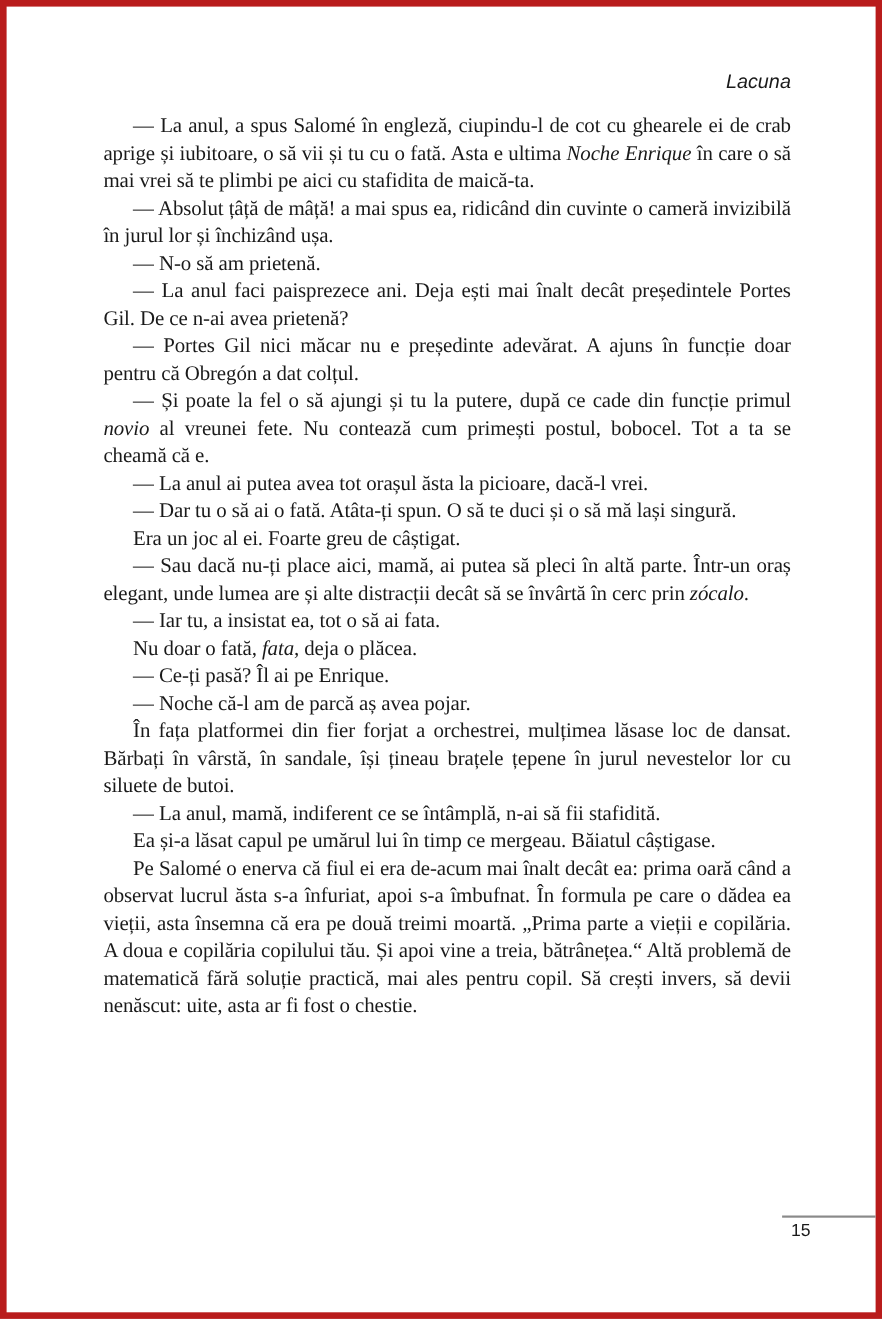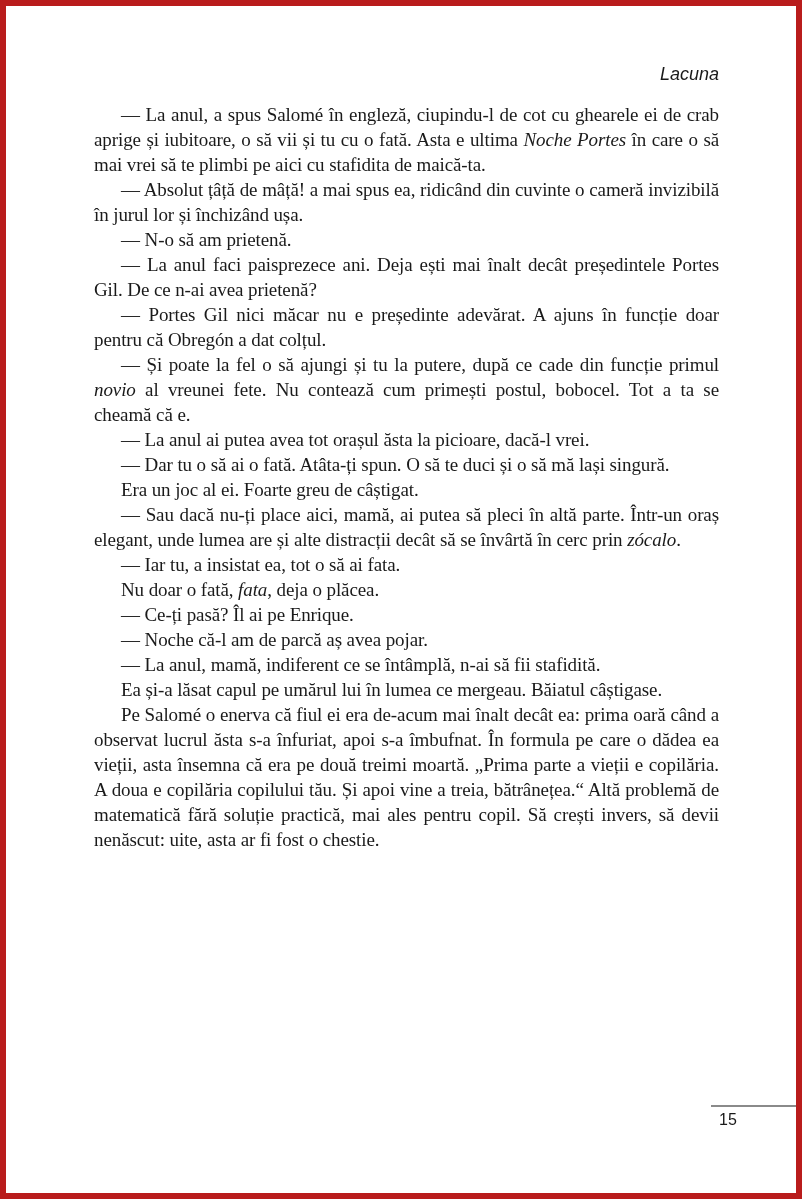--- a/index.html
+++ b/index.html
@@ -63,36 +63,37 @@
   }
 </style>
 </head>
 <body>
 
 <div class="page" style="background: rgb(255, 255, 255); color: rgb(26, 26, 26);">
 
   <div class="running-title">Lacuna</div>
 
   <div class="text-block">
-      <p class="para"><span>— La anul, a spus Salomé în engleză, ciupindu-l de cot cu ghearele ei de crab aprige și iubitoare, o să vii și tu cu o fată. Asta e ultima </span><em>Noche Portes</em><span> în care o să mai vrei să te plimbi pe aici cu stafidita de maică-ta.</span></p>
+      <p class="para"><span>— La anul, a spus Salomé în engleză, ciupindu-l de cot cu ghearele ei de crab aprige și iubitoare, o să vii și tu cu o fată. Asta e ultima </span><em>Noche Enrique</em><span> în care o să mai vrei să te plimbi pe aici cu stafidita de maică-ta.</span></p>
       <p class="para"><span>— Absolut țâță de mâță! a mai spus ea, ridicând din cuvinte o cameră invizibilă în jurul lor și închizând ușa.</span></p>
       <p class="para"><span>— N-o să am prietenă.</span></p>
       <p class="para"><span>— La anul faci paisprezece ani. Deja ești mai înalt decât președintele Portes Gil. De ce n-ai avea prietenă?</span></p>
       <p class="para"><span>— Portes Gil nici măcar nu e președinte adevărat. A ajuns în funcție doar pentru că Obregón a dat colțul.</span></p>
       <p class="para"><span>— Și poate la fel o să ajungi și tu la putere, după ce cade din funcție primul </span><em>novio</em><span> al vreunei fete. Nu contează cum primești postul, bobocel. Tot a ta se cheamă că e.</span></p>
       <p class="para"><span>— La anul ai putea avea tot orașul ăsta la picioare, dacă-l vrei.</span></p>
       <p class="para"><span>— Dar tu o să ai o fată. Atâta-ți spun. O să te duci și o să mă lași singură.</span></p>
       <p class="para"><span>Era un joc al ei. Foarte greu de câștigat.</span></p>
       <p class="para"><span>— Sau dacă nu-ți place aici, mamă, ai putea să pleci în altă parte. Într-un oraș elegant, unde lumea are și alte distracții decât să se învârtă în cerc prin </span><em>zócalo</em><span>.</span></p>
       <p class="para"><span>— Iar tu, a insistat ea, tot o să ai fata.</span></p>
       <p class="para"><span>Nu doar o fată, </span><em>fata</em><span>, deja o plăcea.</span></p>
       <p class="para"><span>— Ce-ți pasă? Îl ai pe Enrique.</span></p>
       <p class="para"><span>— Noche că-l am de parcă aș avea pojar.</span></p>
+      <p class="para"><span>În fața platformei din fier forjat a orchestrei, mulțimea lăsase loc de dansat. Bărbați în vârstă, în sandale, își țineau brațele țepene în jurul nevestelor lor cu siluete de butoi.</span></p>
       <p class="para"><span>— La anul, mamă, indiferent ce se întâmplă, n-ai să fii stafidită.</span></p>
-      <p class="para"><span>Ea și-a lăsat capul pe umărul lui în lumea ce mergeau. Băiatul câștigase.</span></p>
+      <p class="para"><span>Ea și-a lăsat capul pe umărul lui în timp ce mergeau. Băiatul câștigase.</span></p>
       <p class="para"><span>Pe Salomé o enerva că fiul ei era de-acum mai înalt decât ea: prima oară când a observat lucrul ăsta s-a înfuriat, apoi s-a îmbufnat. În formula pe care o dădea ea vieții, asta însemna că era pe două treimi moartă. „Prima parte a vieții e copilăria. A doua e copilăria copilului tău. Și apoi vine a treia, bătrânețea.“ Altă problemă de matematică fără soluție practică, mai ales pentru copil. Să crești invers, să devii nenăscut: uite, asta ar fi fost o chestie.</span></p>
     </div>
 
   <div class="page-number">15</div>
 
   <div class="footer-rule" style="background: rgb(138, 138, 138);"></div>
 
 </div>
 
 </body></html>

